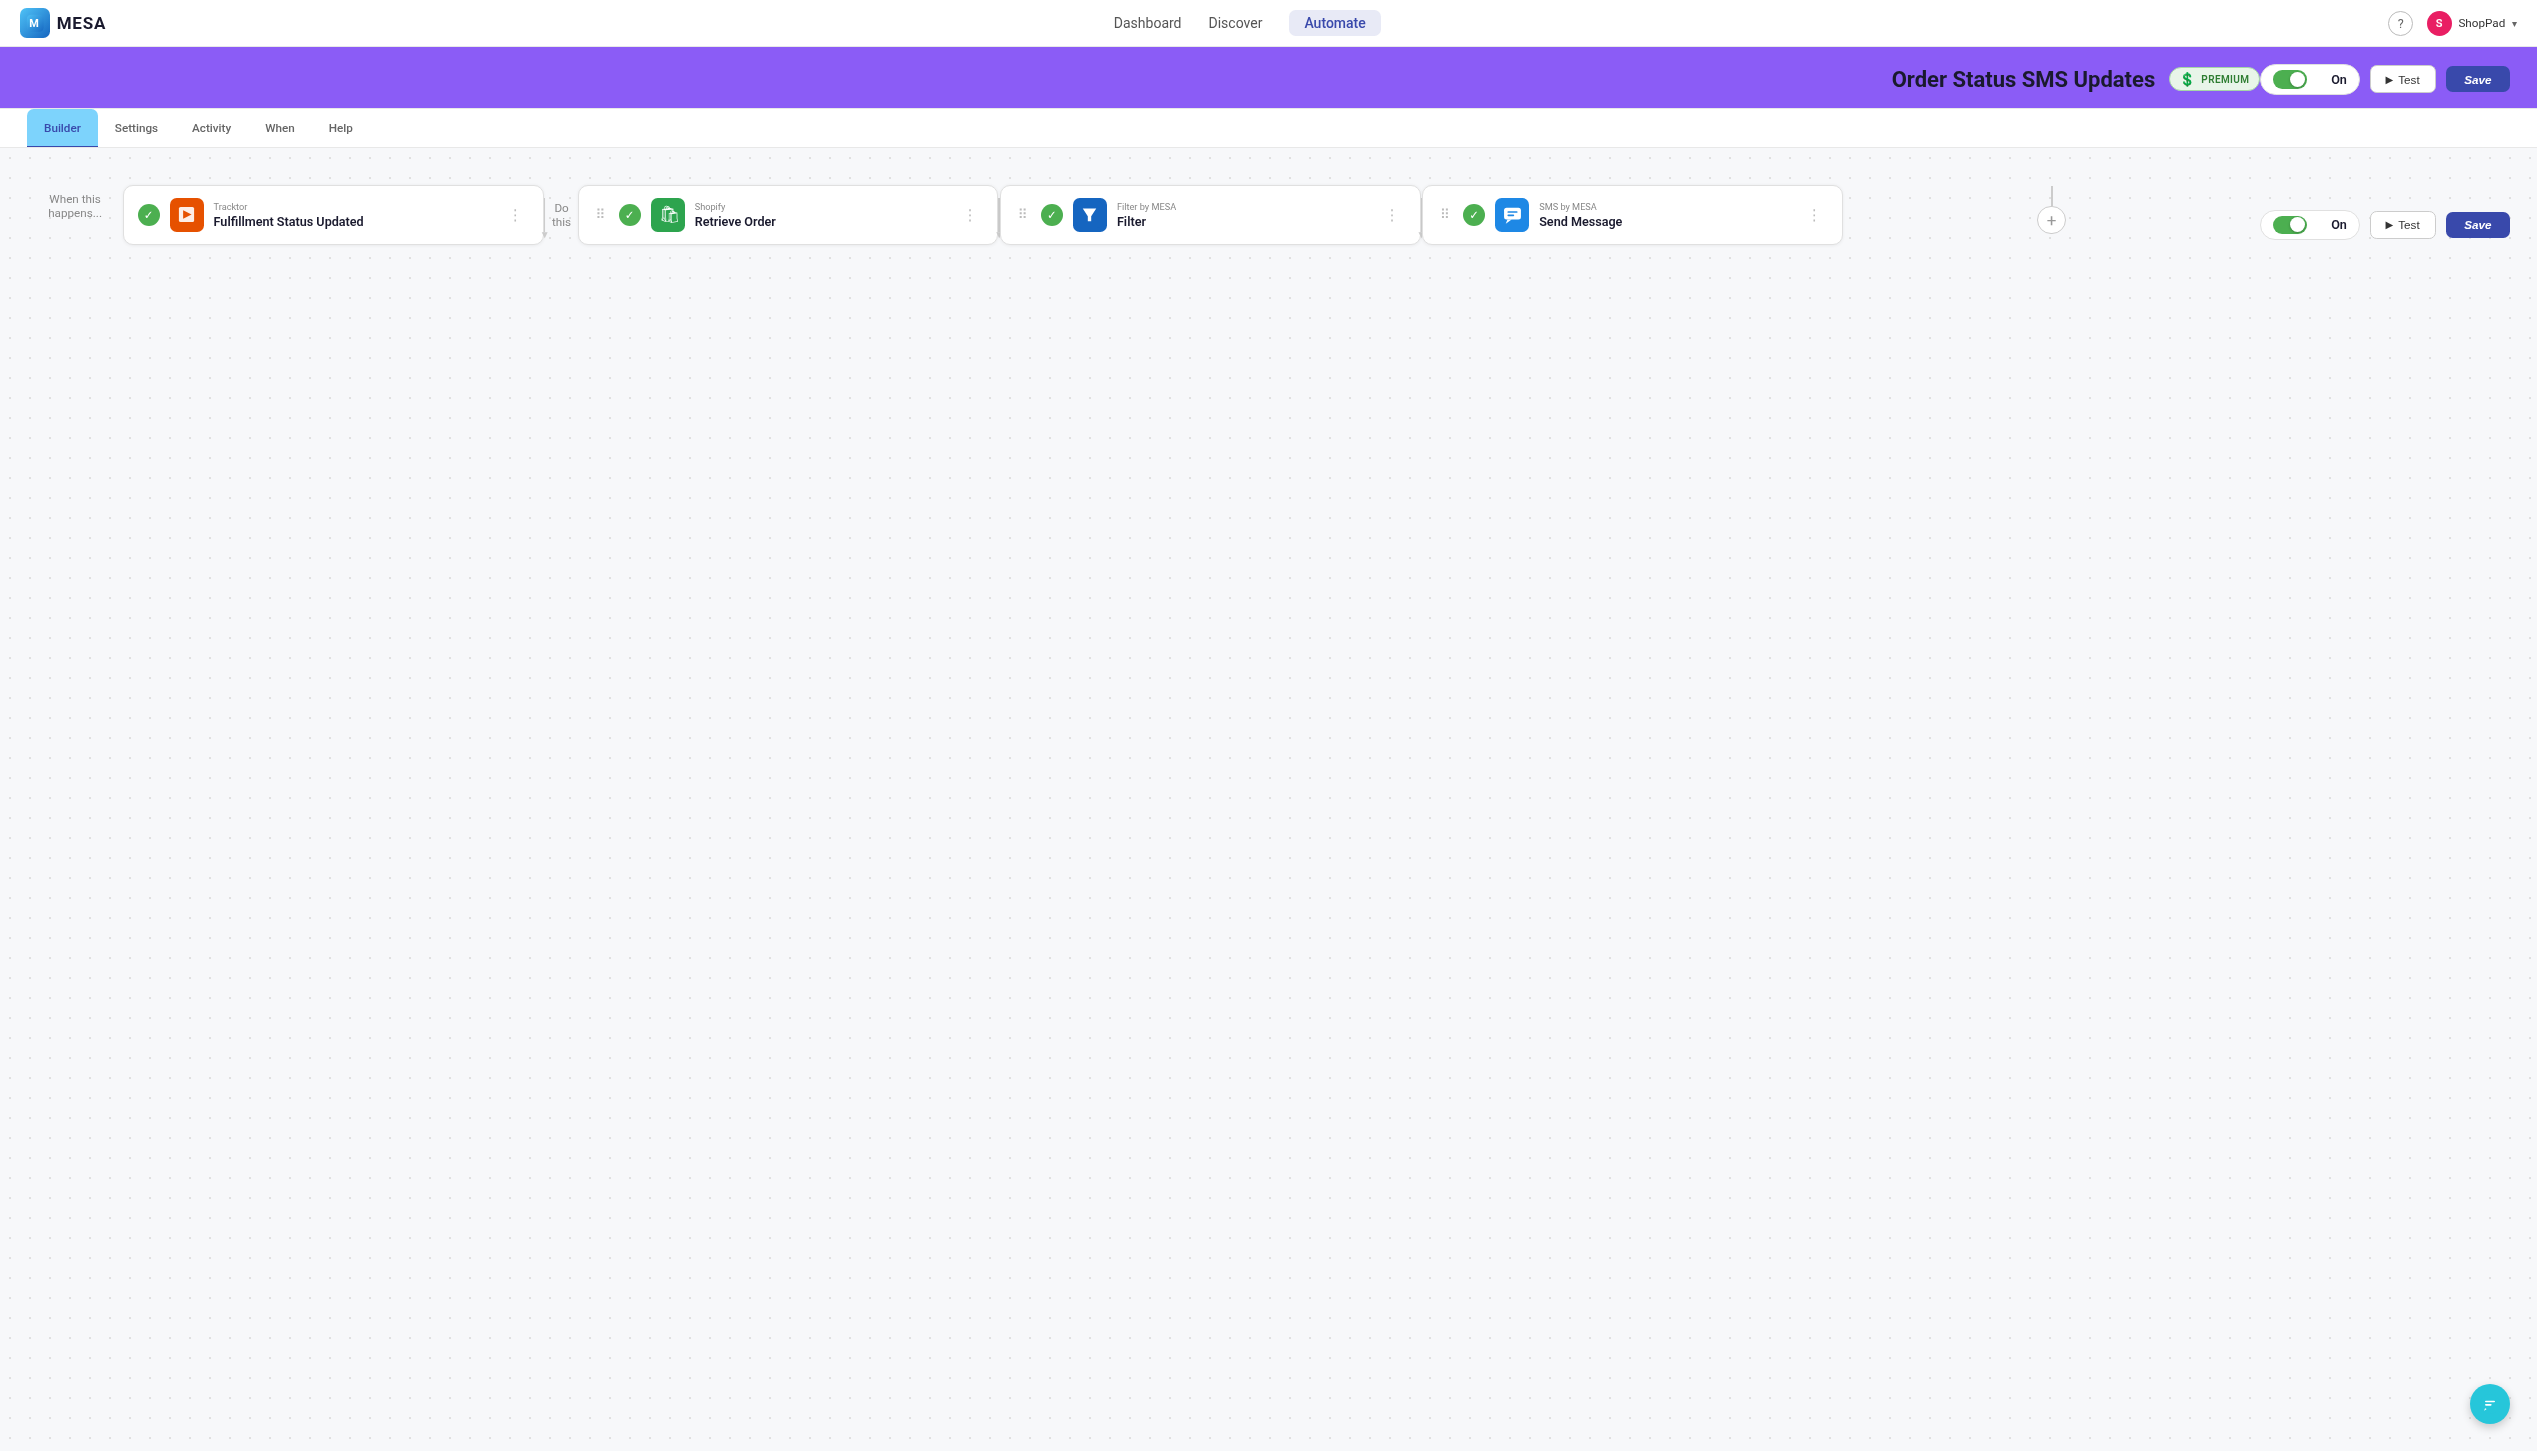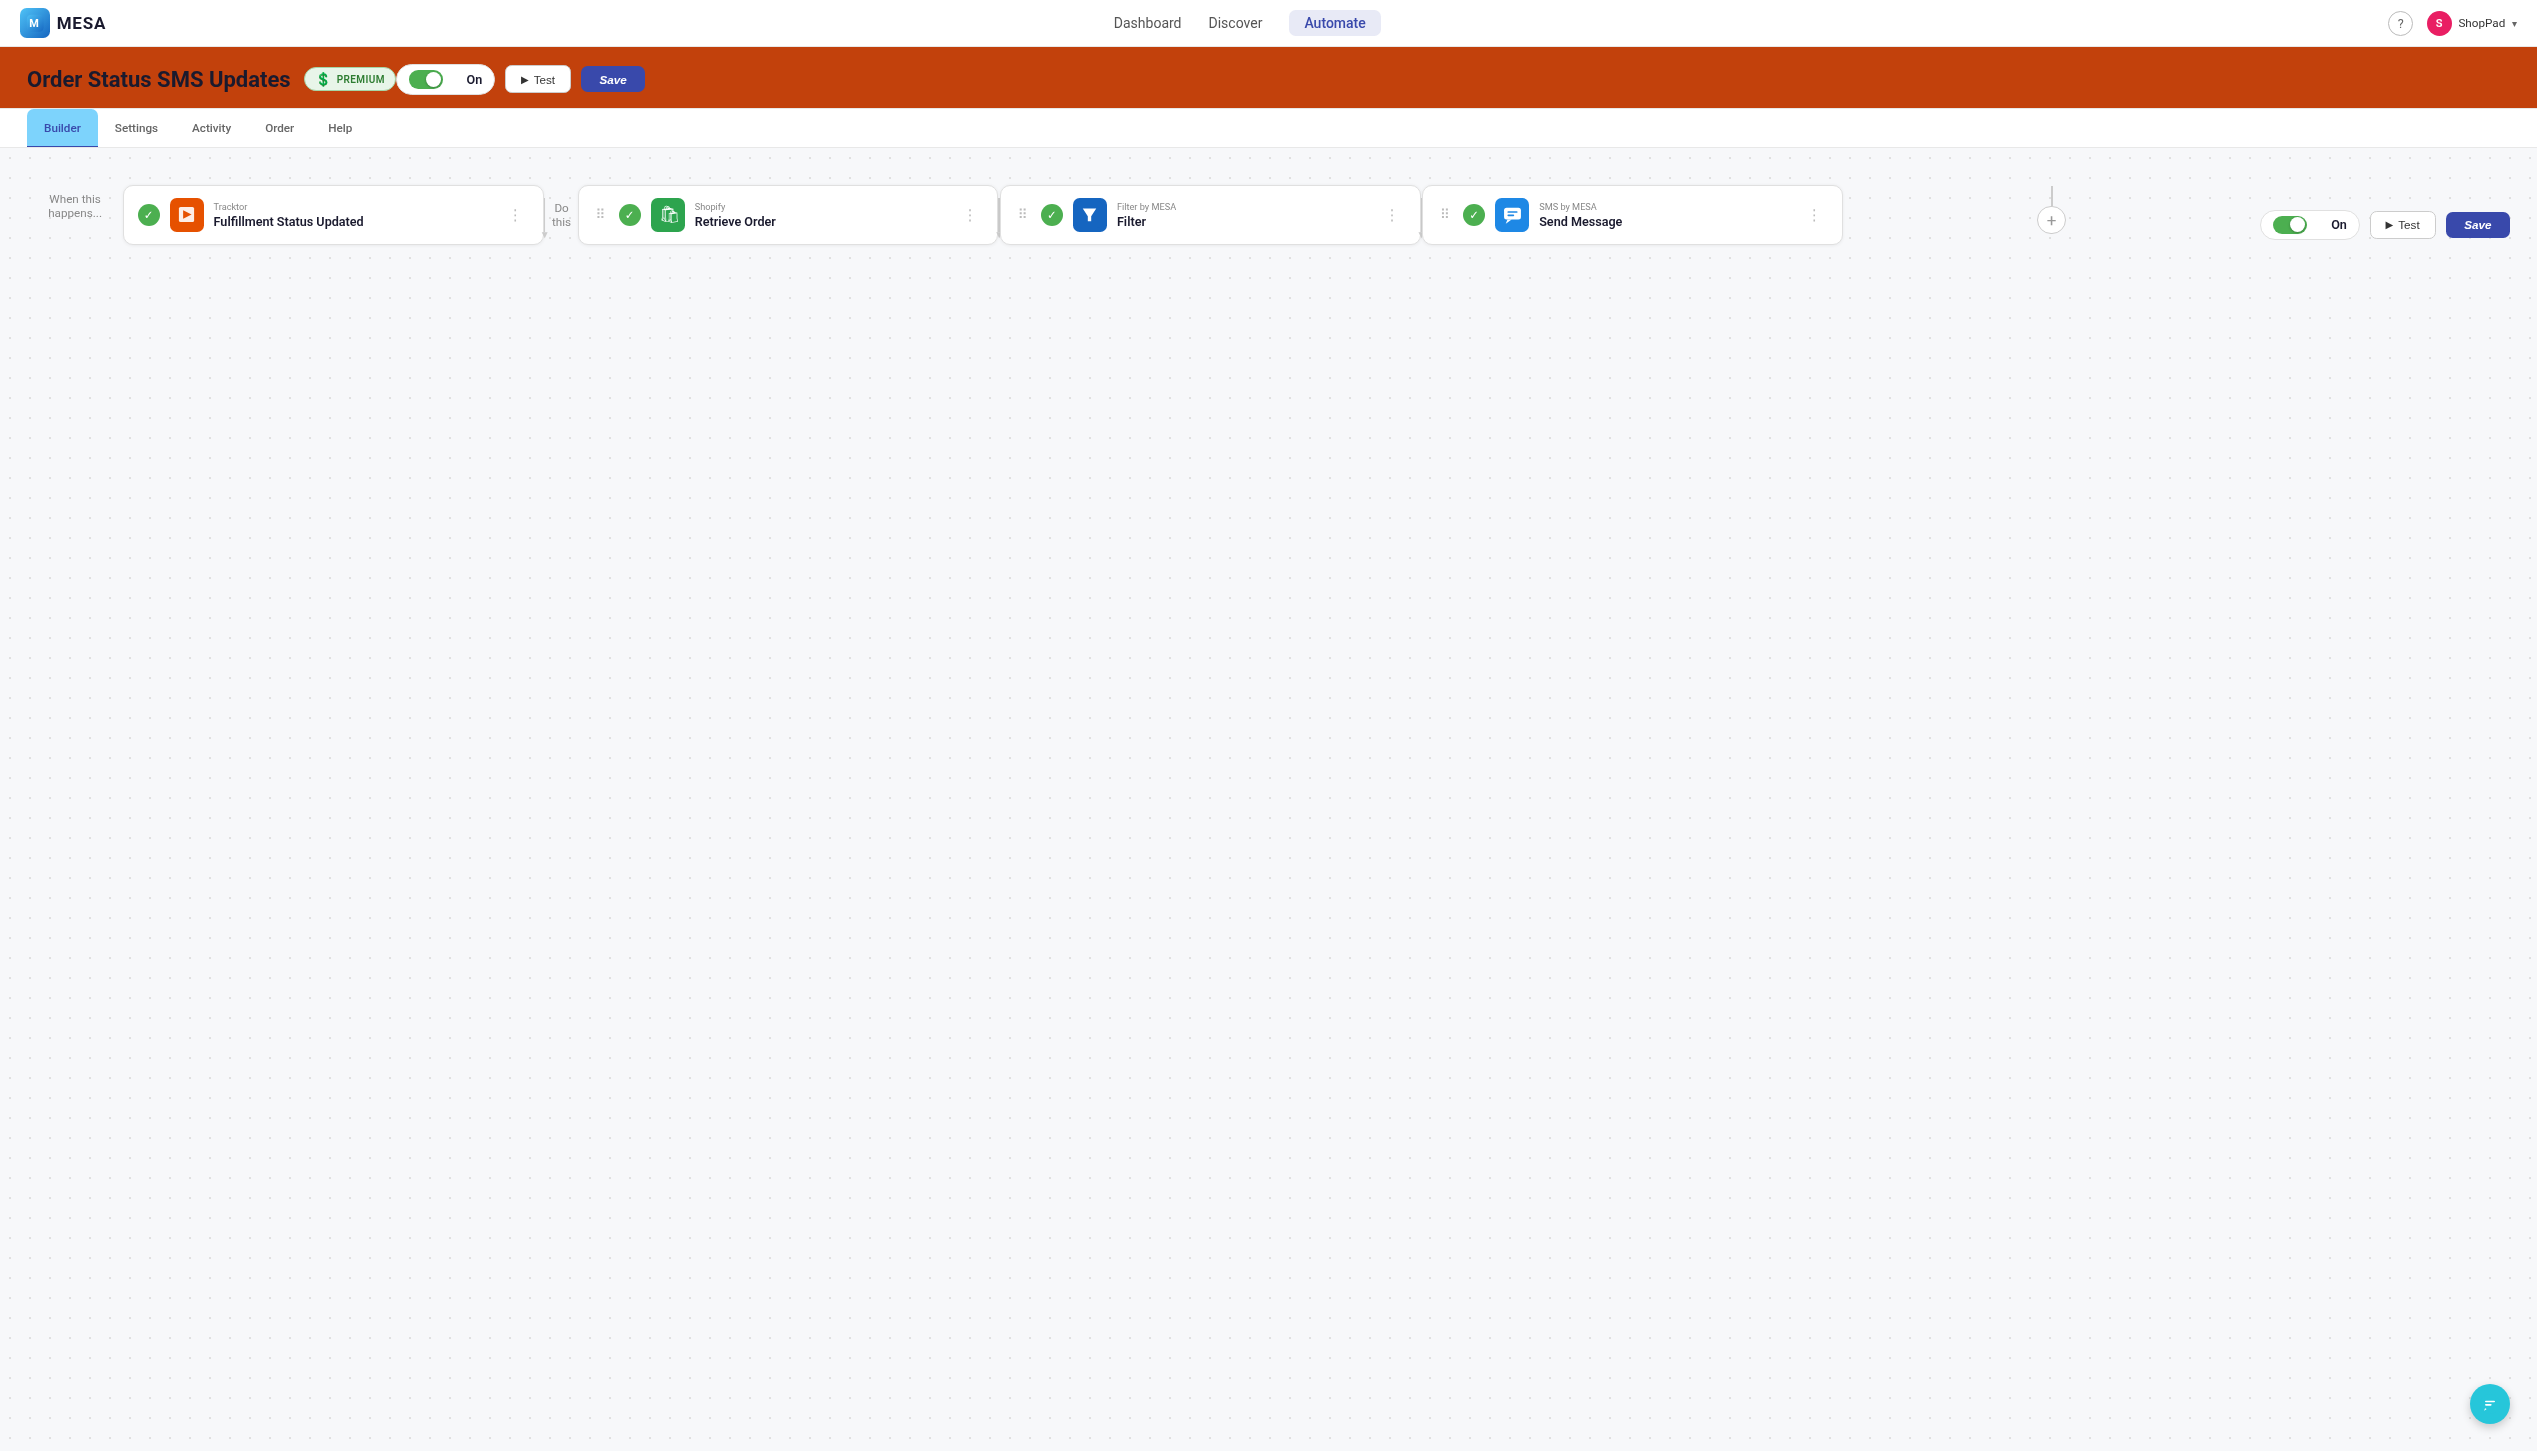--- a/index.html
+++ b/index.html
@@ -38,23 +38,23 @@
       width: 25px; height: 25px; border-radius: 50%;
       background: #e91e63; color: #fff;
       display: flex; align-items: center; justify-content: center;
       font-size: 11px; font-weight: 600;
     }
     .user-name { font-size: 11.7px; color: #333; }
     .chevron-down { font-size: 10px; color: #666; }
 
     
     .page-header {
-      display: flex; align-items: center; justify-content: flex-start;
+      display: flex; align-items: center; justify-content: flex-end;
       padding: 17px 27px 13.4px;
-      background: #c2410c; border-bottom: 0.8px solid #e8e8e8;
+      background: #8b5cf6; border-bottom: 0.8px solid #e8e8e8;
     }
     .page-title-area { display: flex; align-items: center; gap: 13.4px; }
     .page-title { font-size: 22px; font-weight: 700; color: #1a1a2e; }
     .premium-badge {
       display: flex; align-items: center; gap: 5px;
       background: #e8f5e9; border: 0.8px solid #a5d6a7;
       border-radius: 17px; padding: 3.4px 10px;
     }
     .premium-icon { font-size: 13.4px; }
     .premium-text { font-size: 10px; font-weight: 600; color: #2e7d32; text-transform: uppercase; letter-spacing: 0.4px; }
@@ -262,21 +262,21 @@
       <span>Test</span>
     </button>
     <button class="save-btn">Save</button>
   </div>
 </div>
 
 <div class="tabs-bar">
   <div class="tab active">Builder</div>
   <div class="tab">Settings</div>
   <div class="tab">Activity</div>
-  <div class="tab">Order</div>
+  <div class="tab">When</div>
   <div class="tab">Help</div>
 </div>
 
 <div class="canvas">
   <div class="flow-wrapper">
 
     <div class="section-label">When this happens...</div>
 
     <div class="step-card">
       <div class="check-icon green">✓</div>

